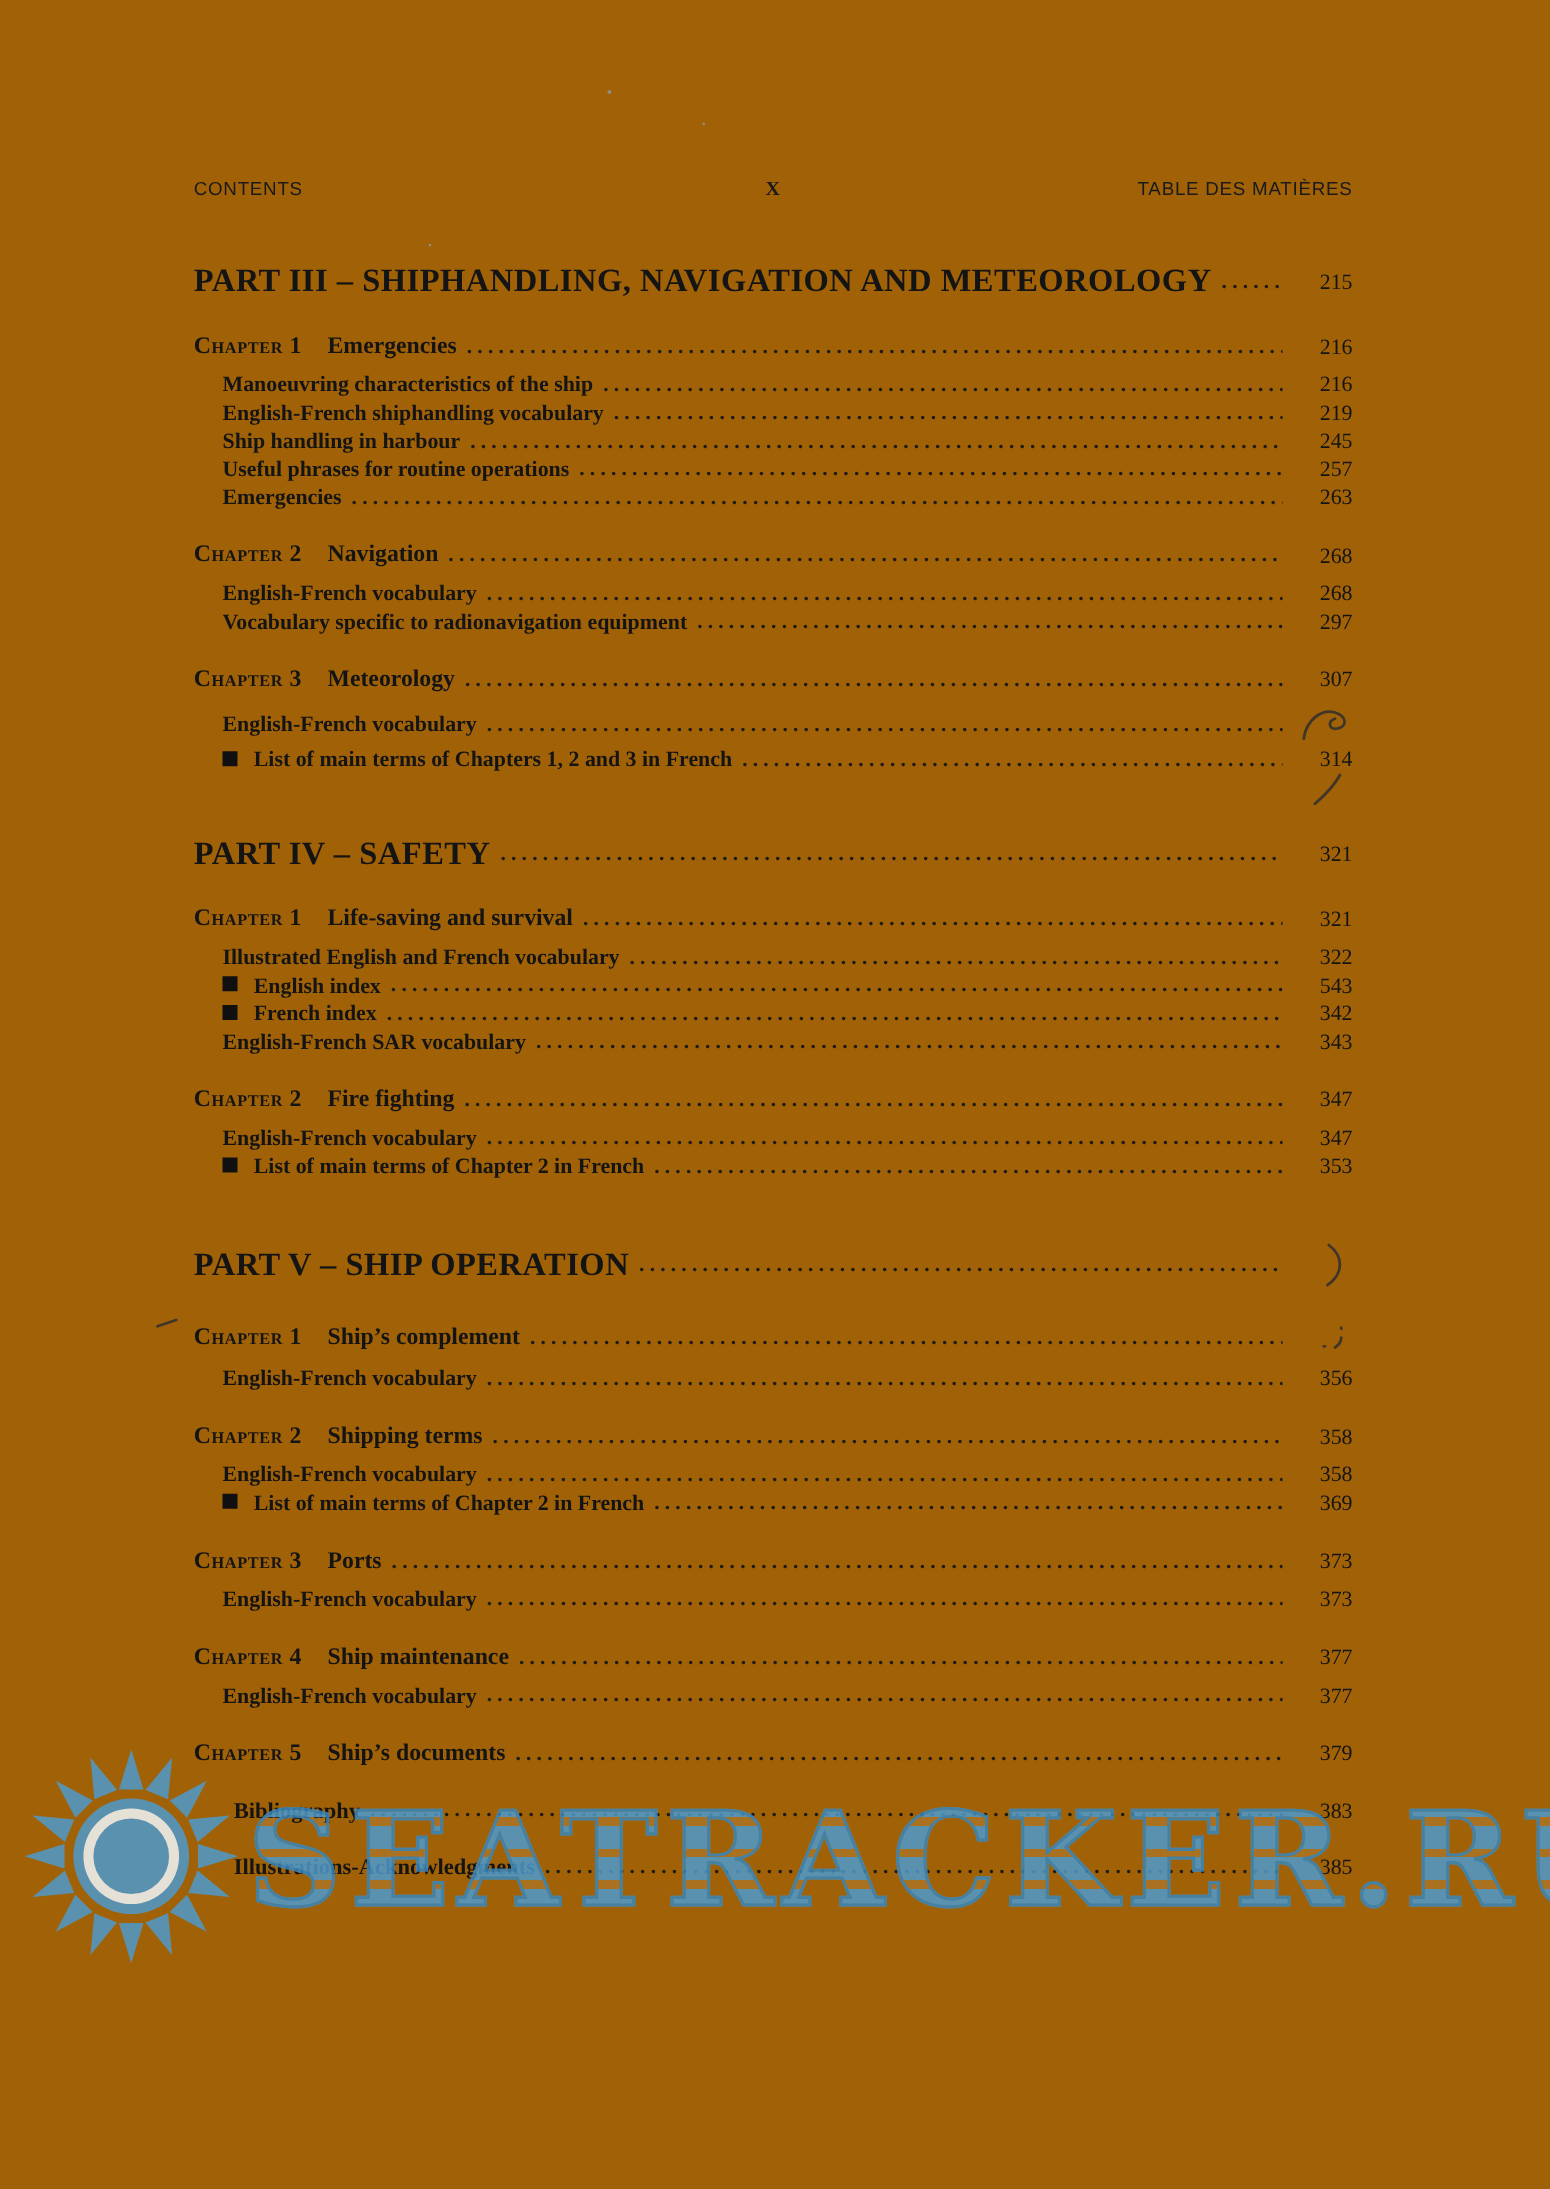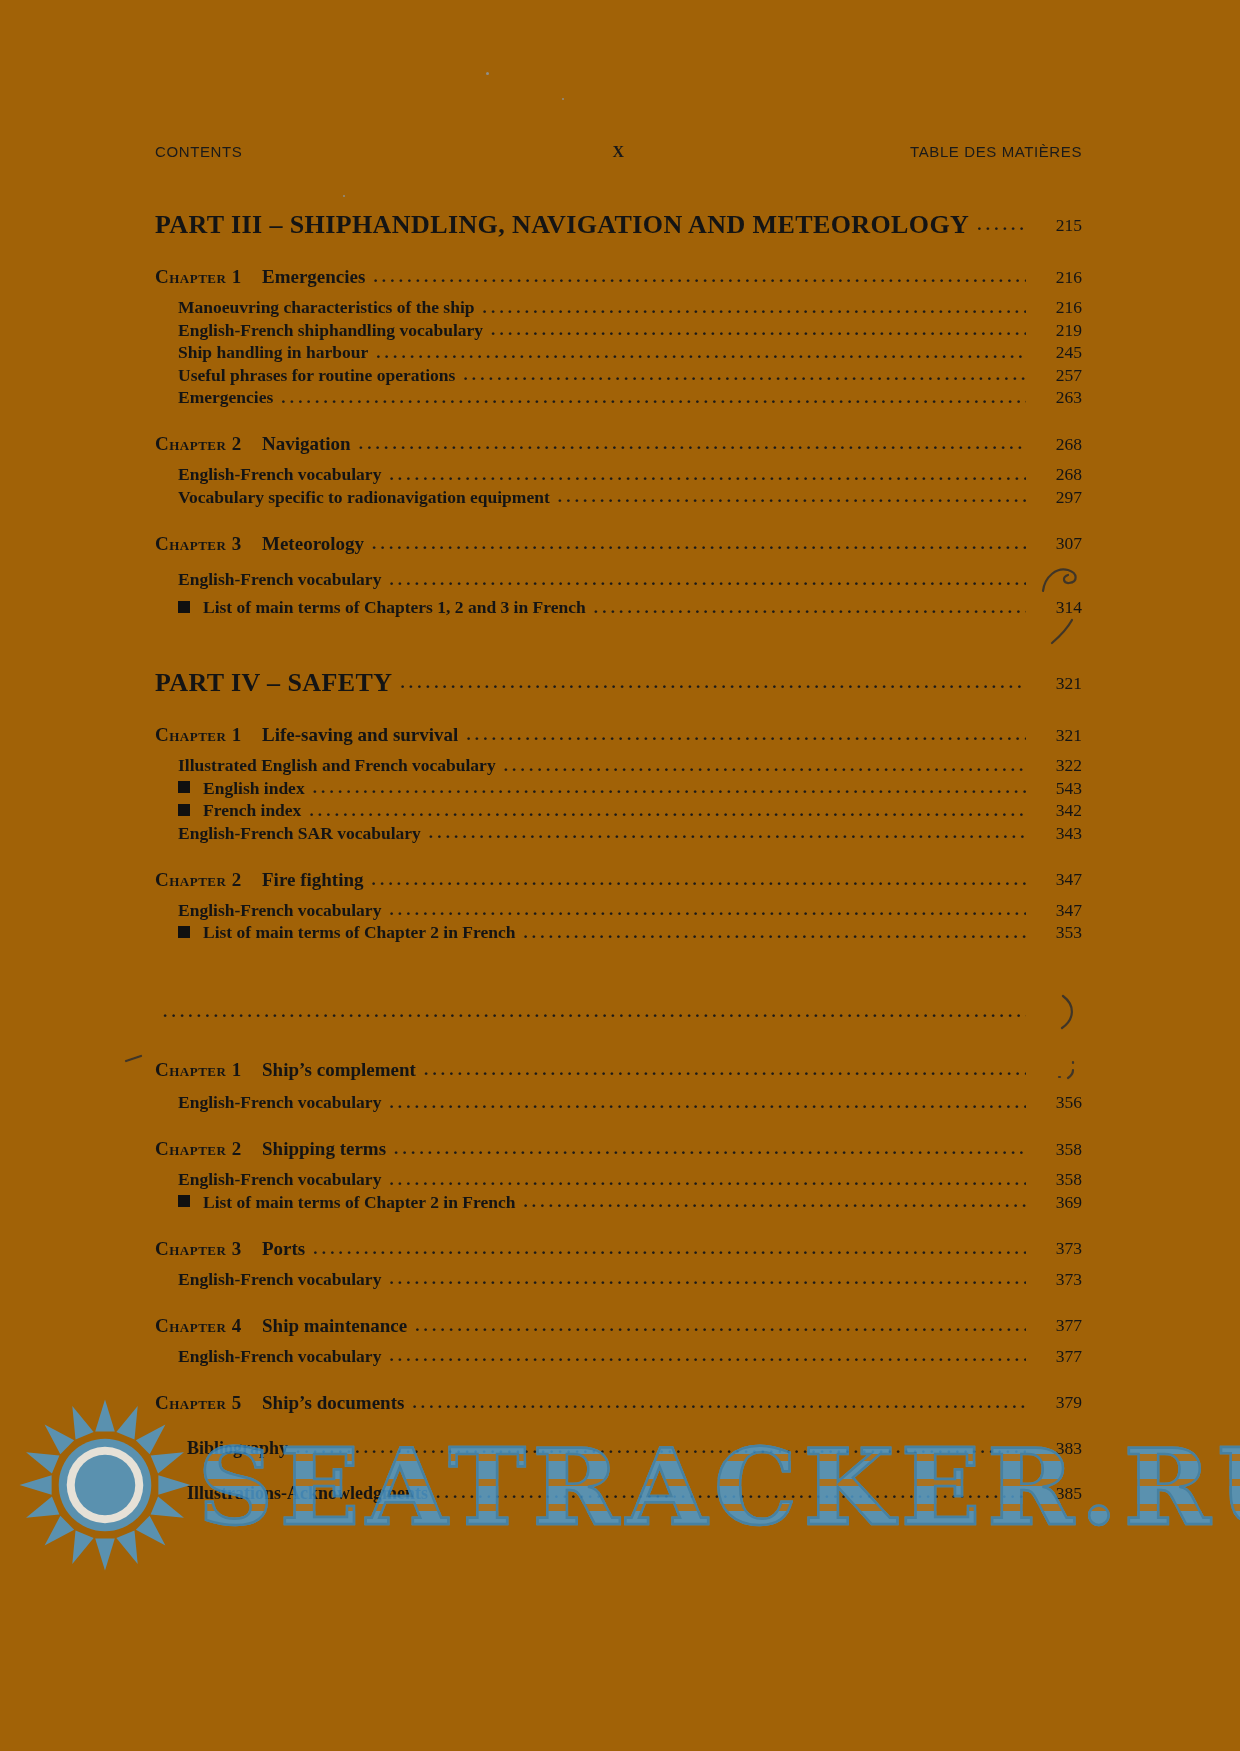--- a/index.html
+++ b/index.html
@@ -255,20 +255,21 @@
         <span class="dots">..........................................................................................................................................................................</span>
         <span class="page-num">347</span>
       </div>
       <div class="row row-square">
         <span class="square"></span>
         <span class="label">List of main terms of Chapter 2 in French</span>
         <span class="dots">..........................................................................................................................................................................</span>
         <span class="page-num">353</span>
       </div>
       <div class="row row-part">
+        <span class="label">PART V – SHIP OPERATION</span>
         <span class="dots">..........................................................................................................................................................................</span>
         <span class="page-num"><svg class="mark" width="26" height="38" viewBox="0 0 26 38">
             <path d="M7 3 C 19 12, 19 26, 6 35"></path>
           </svg></span>
       </div>
       <div class="row row-chapter">
         <span class="chapter-num">Chapter 1</span>
         <span class="label">Ship’s complement</span>
         <span class="dots">..........................................................................................................................................................................</span>
         <span class="page-num"><svg class="mark" width="28" height="26" viewBox="0 0 28 26">

